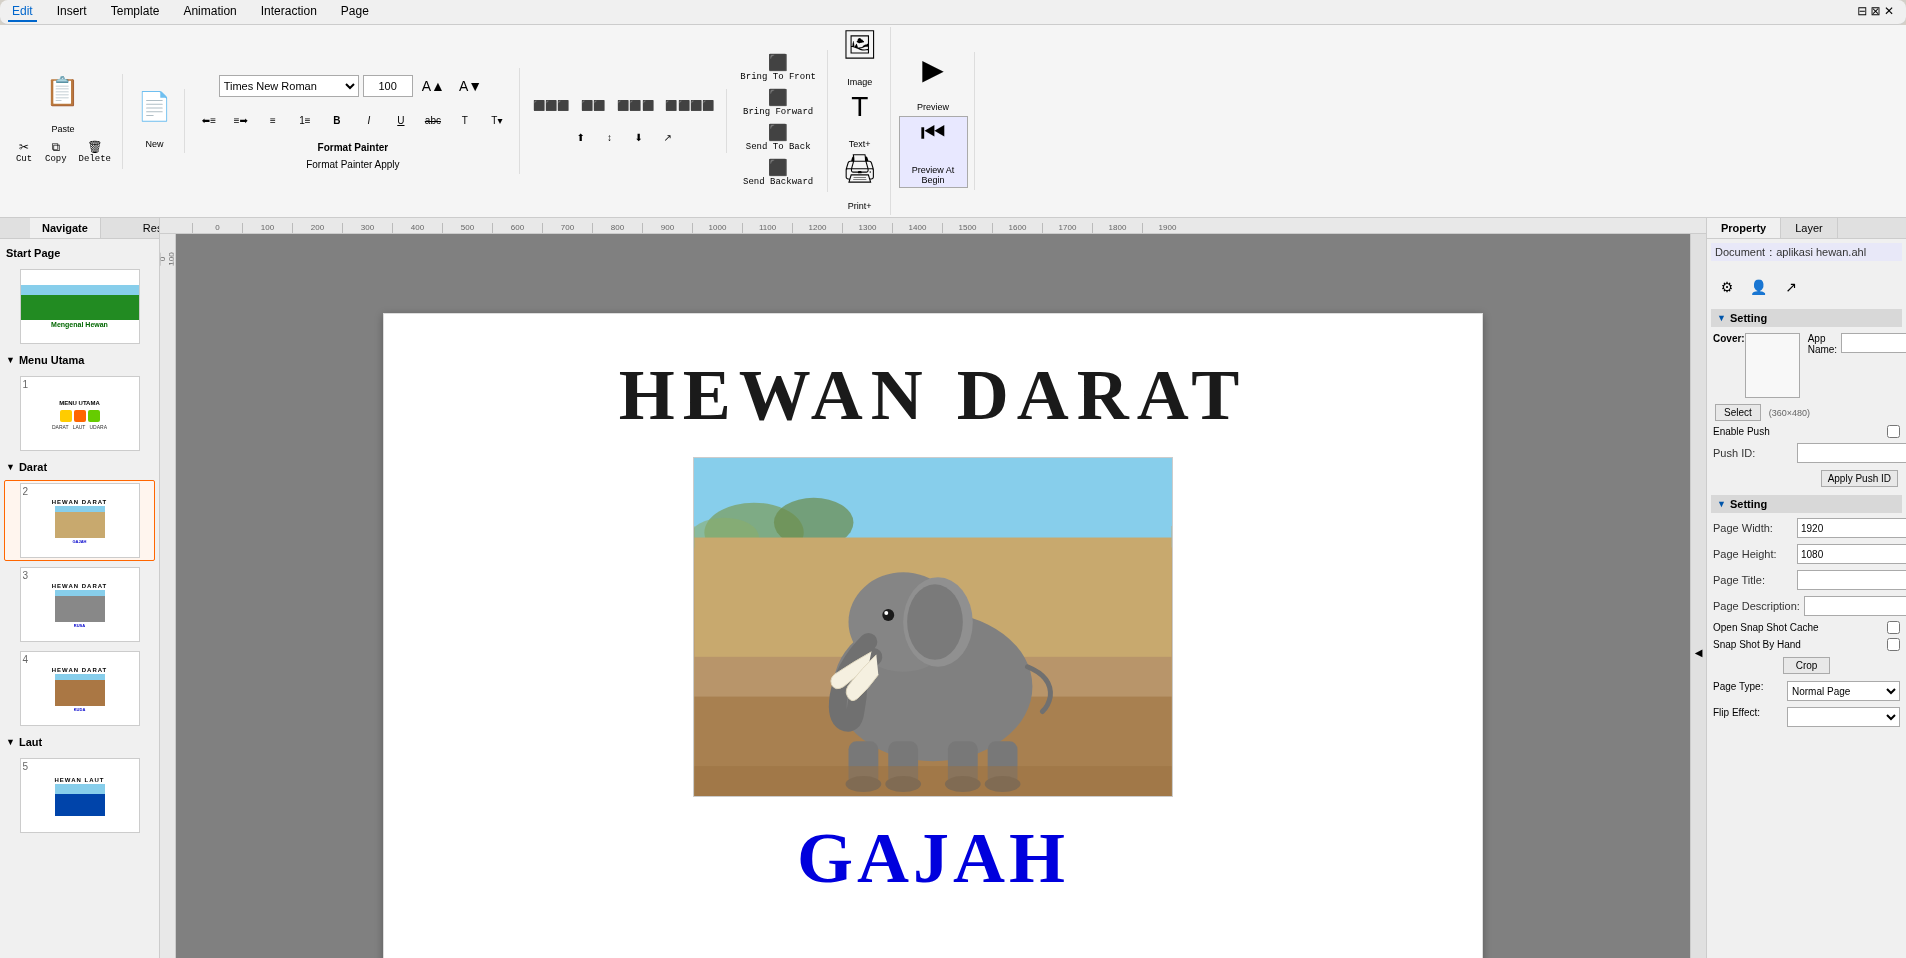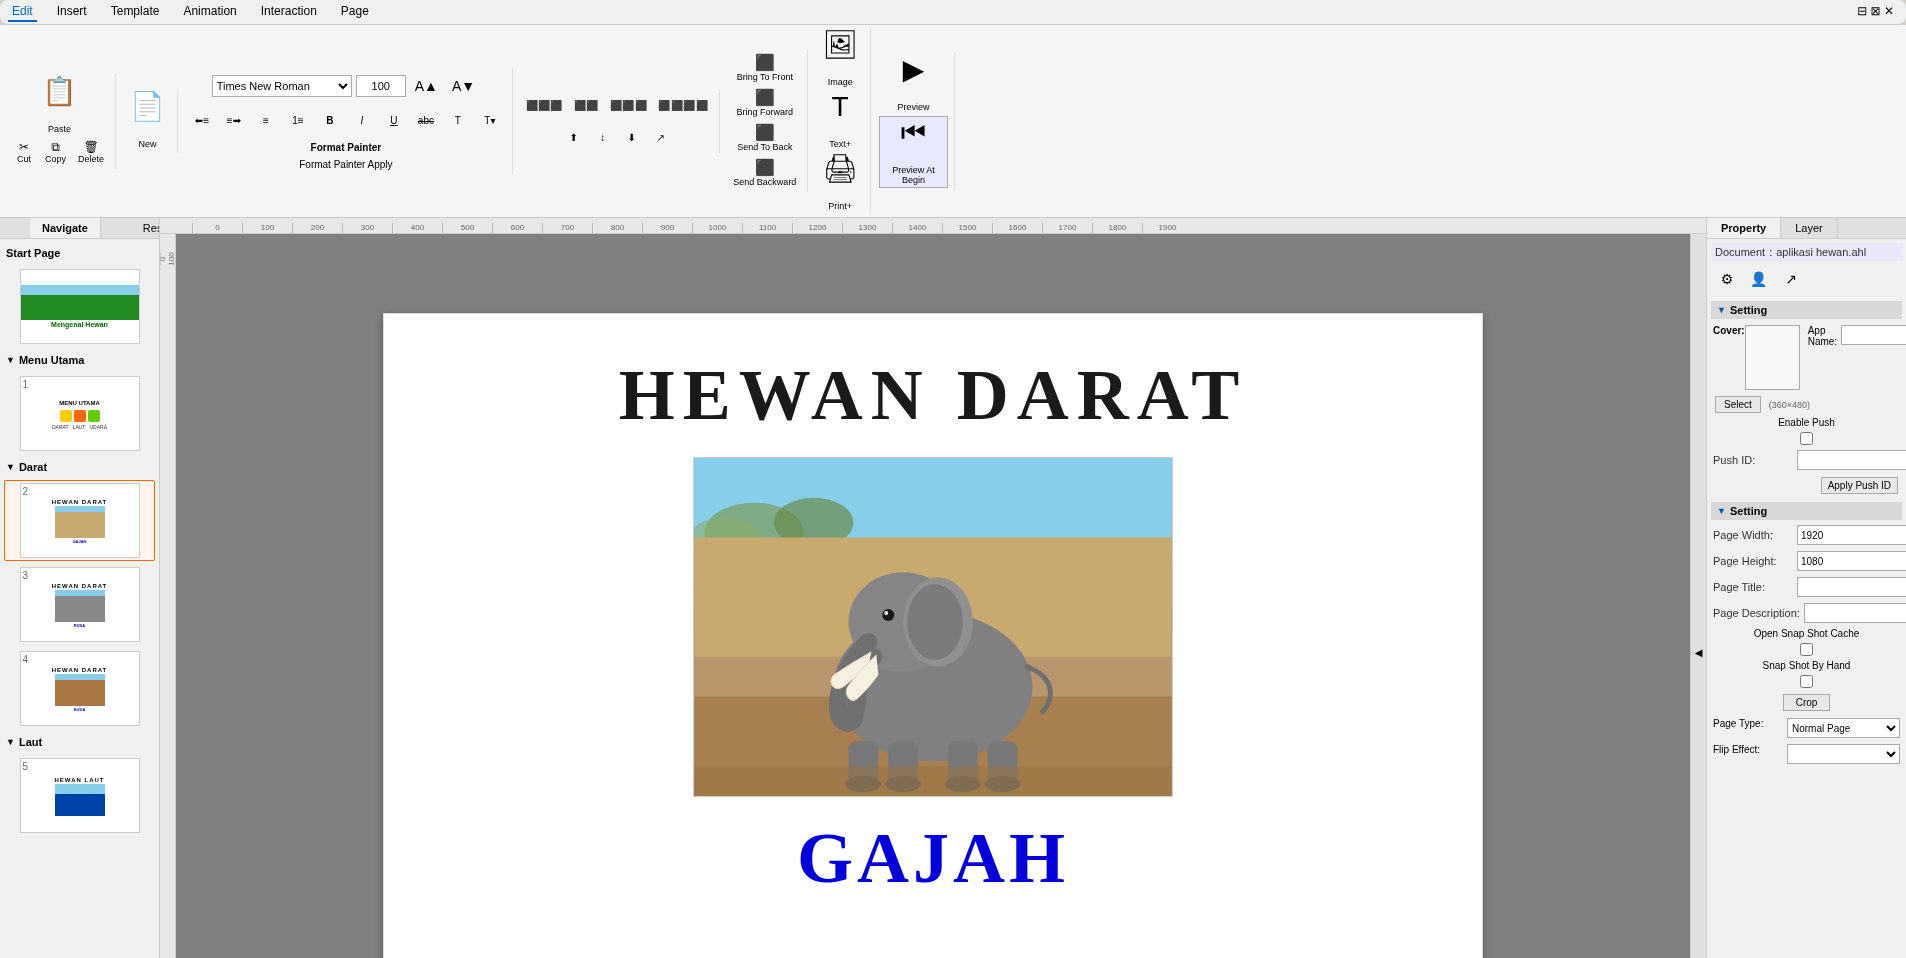--- a/index.html
+++ b/index.html
@@ -46,21 +46,21 @@
       justify-content: center;
       cursor: pointer;
       padding: 2px 4px;
       border-radius: 3px;
       font-size: 10px;
       min-width: 28px;
       min-height: 28px;
       border: 1px solid transparent;
     }
     .tb-btn .icon { font-size: 16px; line-height: 1; }
-    .tb-btn .label { font-size: 9px; margin-top: 1px; white-space: nowrap; }
+    .tb-btn .label { font-size: 9px; margin-top: 1px; white-space: nowrap; font-family: Liberation Mono, monospace; }
     .tb-btn-large {
       display: flex;
       flex-direction: column;
       align-items: center;
       cursor: pointer;
       padding: 2px 6px;
       font-size: 10px;
     }
     .tb-btn-large .icon { font-size: 28px; line-height: 1; }
     .tb-btn-large .label { font-size: 9px; margin-top: 18px; }
@@ -377,21 +377,20 @@
       font-size: 10px;
       cursor: pointer;
       margin-left: 2px;
     }
     .cover-size { font-size: 9px; color: #666; margin-left: 4px; }
     .checkbox-row {
       display: flex;
       align-items: center;
       padding: 2px 2px;
       gap: 4px;
-      flex-direction: column;
     }
     .apply-btn {
       background: #e8e8e8;
       border: 1px solid #aaa;
       padding: 2px 6px;
       font-size: 10px;
       cursor: pointer;
       margin: 2px;
     }
     .crop-btn {
@@ -415,21 +414,21 @@
       font-size: 10px;
       border: 1px solid #aaa;
       background: white;
     }
     .document-row {
       display: flex;
       align-items: center;
       padding: 3px 4px;
       gap: 4px;
       background: #e8e8f8;
-      margin-bottom: 0;
+      margin-bottom: 8px;
     }
     .document-label { font-size: 11px; color: #333; }
     .document-value { font-size: 11px; color: #333; font-weight: normal; }
     .thumb-sub { font-size: 4px; color: #0000cc; font-weight: bold; text-align: center; }
     .thumb-green { width: 100%; height: 35px; background: linear-gradient(180deg, #87ceeb 30%, #228b22 30%); }
     .thumb-page-title { font-size: 6px; font-weight: bold; color: #000; letter-spacing: 1px; margin-top: 2px; }
     .thumb-img-small { width: 50px; height: 32px; background: linear-gradient(180deg, #87ceeb 20%, #c8a96e 20%); margin: 1px auto; }
   </style>
 </head>
 <body>

